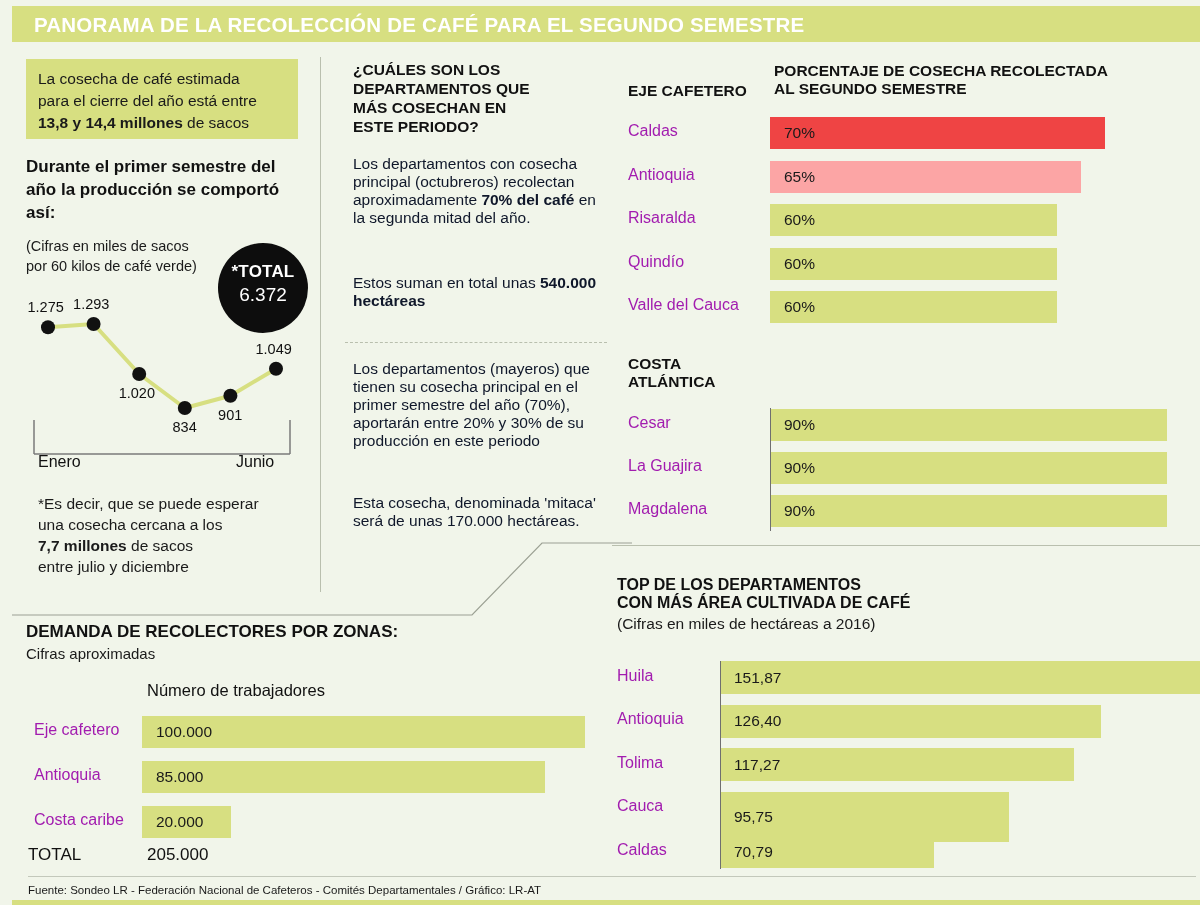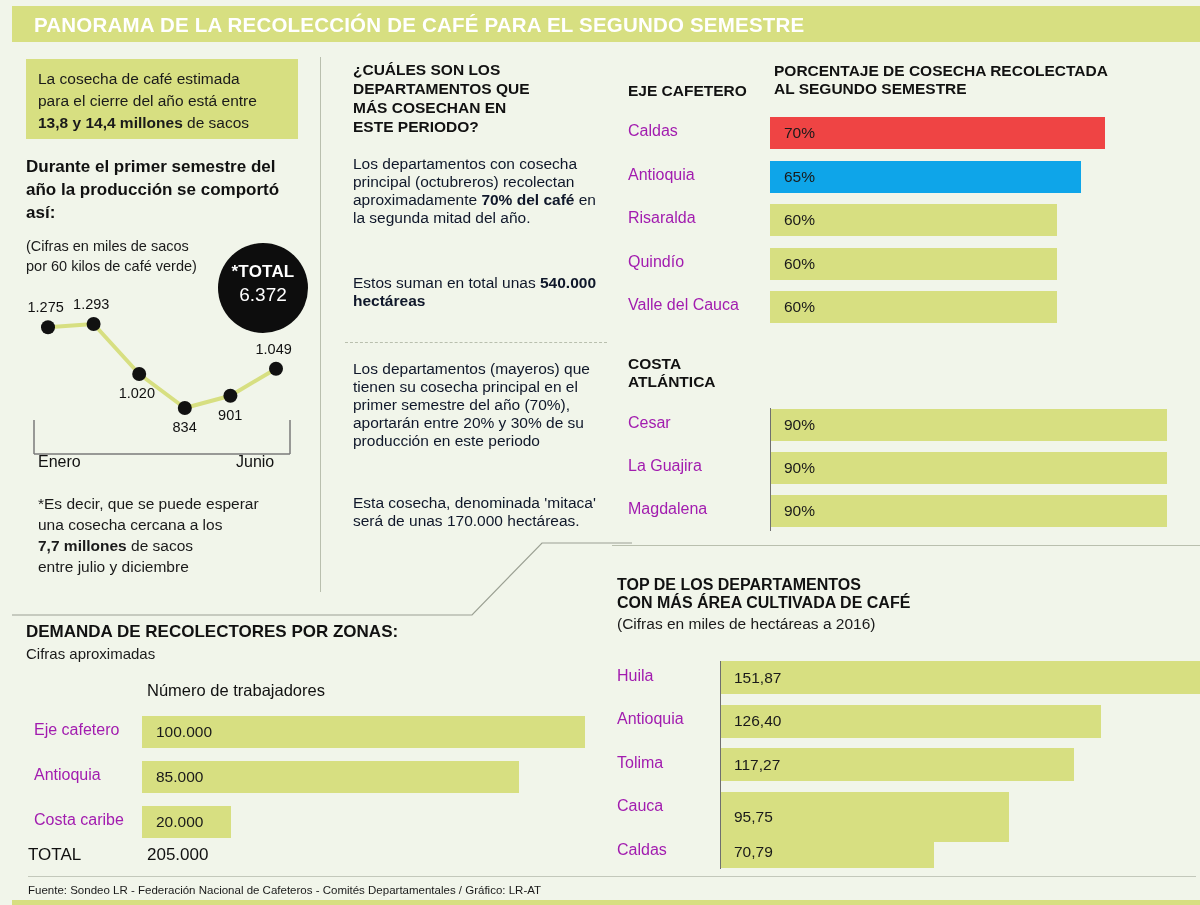--- a/index.html
+++ b/index.html
@@ -354,21 +354,21 @@
   <div class="col-head" style="left:762px; top:62px; width:400px;">
     <span>PORCENTAJE DE COSECHA RECOLECTADA</span><br>
     <span>AL SEGUNDO SEMESTRE</span>
   </div>
   <div id="chart-eje">
       <div class="row-label" style="left: 616px; top: 122px; font-size: 16px;">Caldas</div>
       <div class="bar" style="left: 758px; top: 117px; width: 335px; height: 32px; background: #ef4444;">
         <span class="bar-val" style="font-size: 15.5px;">70%</span>
       </div>
       <div class="row-label" style="left: 616px; top: 165.5px; font-size: 16px;">Antioquia</div>
-      <div class="bar" style="left: 758px; top: 160.5px; width: 311.1px; height: 32px; background: #0ea5e9;">
+      <div class="bar" style="left: 758px; top: 160.5px; width: 311.1px; height: 32px; background: #fca5a5;">
         <span class="bar-val" style="font-size: 15.5px;">65%</span>
       </div>
       <div class="row-label" style="left: 616px; top: 209px; font-size: 16px;">Risaralda</div>
       <div class="bar" style="left: 758px; top: 204px; width: 287.1px; height: 32px; background: rgb(215, 223, 129);">
         <span class="bar-val" style="font-size: 15.5px;">60%</span>
       </div>
       <div class="row-label" style="left: 616px; top: 252.5px; font-size: 16px;">Quindío</div>
       <div class="bar" style="left: 758px; top: 247.5px; width: 287.1px; height: 32px; background: rgb(215, 223, 129);">
         <span class="bar-val" style="font-size: 15.5px;">60%</span>
       </div>
@@ -406,21 +406,21 @@
 
   <div class="bl-head">DEMANDA DE RECOLECTORES POR ZONAS:</div>
   <div class="bl-sub">Cifras aproximadas</div>
   <div class="bl-colhead">Número de trabajadores</div>
   <div id="chart-demanda">
       <div class="row-label" style="left: 22px; top: 721px; font-size: 16px;">Eje cafetero</div>
       <div class="bar" style="left: 130px; top: 716px; width: 443px; height: 32px; background: rgb(215, 223, 129);">
         <span class="bar-val" style="font-size: 15.5px;">100.000</span>
       </div>
       <div class="row-label" style="left: 22px; top: 766px; font-size: 16px;">Antioquia</div>
-      <div class="bar" style="left: 130px; top: 761px; width: 376.6px; height: 32px; background: rgb(215, 223, 129);">
+      <div class="bar" style="left: 130px; top: 761px; width: 376.6px; height: 32px; background: rgb(215, 223, 129); padding-left: 26px;">
         <span class="bar-val" style="font-size: 15.5px;">85.000</span>
       </div>
       <div class="row-label" style="left: 22px; top: 811px; font-size: 16px;">Costa caribe</div>
       <div class="bar" style="left: 130px; top: 806px; width: 88.6px; height: 32px; background: rgb(215, 223, 129);">
         <span class="bar-val" style="font-size: 15.5px;">20.000</span>
       </div>
     </div>
   <div class="bl-total-lbl">TOTAL</div>
   <div class="bl-total-val">205.000</div>
 

